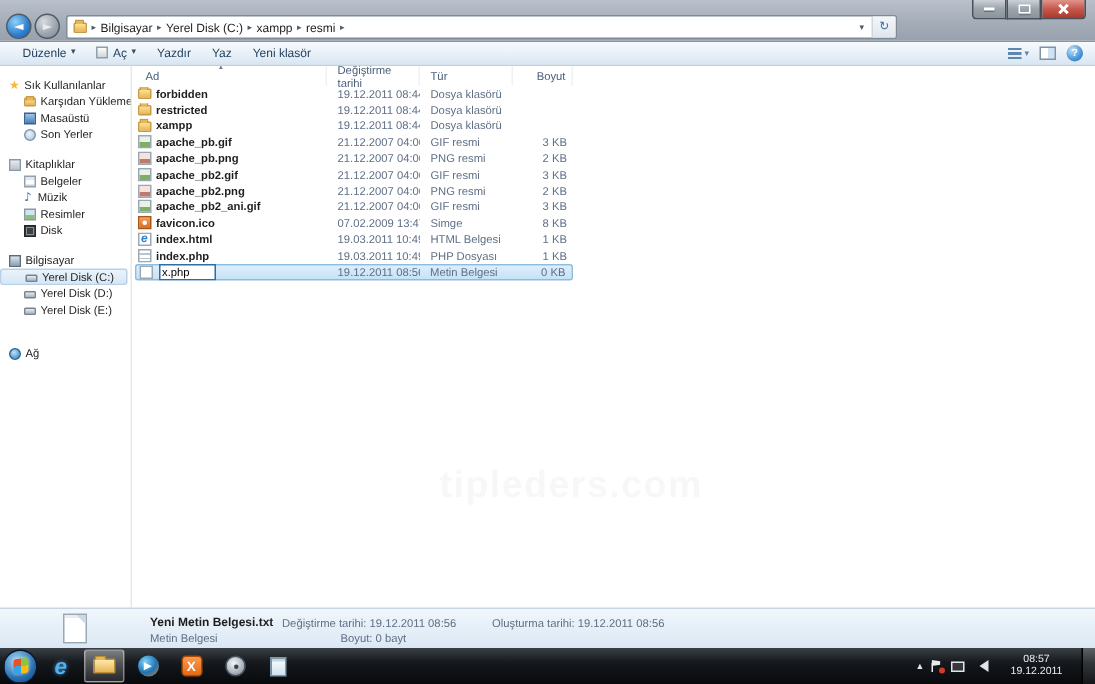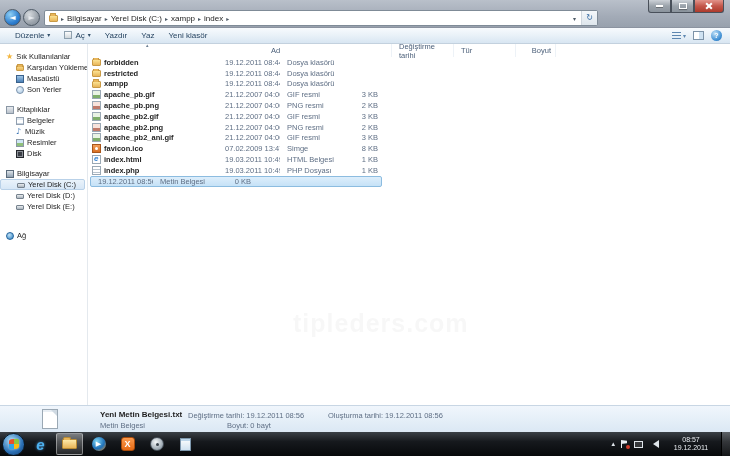--- a/index.html
+++ b/index.html
@@ -60,21 +60,21 @@
   .sbi-doc { background:#fff; border:1px solid #92a0b0; box-shadow:inset 0 -1px 0 #c6d2de, inset 0 2px 0 #dfe8f0; }
   .sbi-music { color:#3b74b3; font-size:8px; line-height:8px; width:auto; margin-right:4px; }
   .sbi-pic { background:linear-gradient(#cfe6f5 55%,#8fc07a 55%); border:1px solid #8a97a5; }
   .sbi-video { background:#3b3f46; border:1px solid #23262b; box-shadow:inset 0 0 0 1px #8c9097; }
   .sbi-computer { background:linear-gradient(#dfe5ea,#8fa0b0); border:1px solid #5c6c7c; }
   .sbi-disk { height:5px; margin-top:2px; background:linear-gradient(#e8ecef,#aab4bd); border:1px solid #76828e; border-radius:1px; }
   .sbi-net { border-radius:50%; background:radial-gradient(circle at 38% 32%,#bfe2f7,#2f7fc0); border:1px solid #23639c; }
 
   .filearea { position:relative; flex:1; overflow:hidden; }
   .watermark { position:absolute; left:205px; top:265px; font-size:25px; font-weight:bold; color:rgba(60,70,80,0.045); letter-spacing:1px; }
-  .cols { display:flex; height:13px; align-items:center; color:#4c607a; font-size:7.5px; position:relative; padding-left:2px;justify-content:center; }
+  .cols { display:flex; height:13px; align-items:center; color:#4c607a; font-size:7.5px; position:relative; padding-left:2px; }
   .col { border-right:1px solid #edf2f7; height:13px; display:flex; align-items:center; padding-left:7px; }
   .col.c1 { width:128px; } .col.c2 { width:62px; } .col.c3 { width:62px; } .col.c4 { width:40px; justify-content:flex-end; padding-right:4px; }
   .sortmark { position:absolute; left:58px; top:-2px; font-size:5px; color:#6b7d91; }
   .rows { padding-left:2px; }
   .row { display:flex; height:10.8px; align-items:center; width:292px; }
   .row.selected { background:linear-gradient(#ddeefb,#c6e2f7); border:1px solid #8cbce0; border-radius:2px; height:11px; }
   .cell { white-space:nowrap; overflow:hidden; }
   .cell.name { width:128px; display:flex; align-items:center; padding-left:2px; color:#1e1e1e; }
   .cell.date,.cell.type { width:62px; padding-left:7px; color:#5f6f85; font-size:7.5px; }
   .cell.size { width:40px; text-align:right; padding-right:4px; color:#5f6f85; font-size:7.5px; }
@@ -139,21 +139,21 @@
 
     <div class="addressbar">
       <span class="fi fi-folder" style="margin:0 2px 0 1px"></span>
       <span class="crumb-sep glyph">▸</span>
       <span class="crumb">Bilgisayar</span>
       <span class="crumb-sep glyph">▸</span>
       <span class="crumb">Yerel Disk (C:)</span>
       <span class="crumb-sep glyph">▸</span>
       <span class="crumb">xampp</span>
       <span class="crumb-sep glyph">▸</span>
-      <span class="crumb">index</span>
+      <span class="crumb">resmi</span>
       <span class="crumb-sep glyph">▸</span>
       <span class="addr-right">
         <span class="addr-drop glyph">▾</span>
         <span class="addr-refresh glyph">↻</span>
       </span>
     </div>
 
 
     <div class="winbtns">
       <div class="wbtn min">
@@ -361,20 +361,24 @@
         <div class="row">
           <div class="cell name">
               <span class="fi fi-php"></span>
               <span class="fname">index.php</span>
             </div>
           <div class="cell date">19.03.2011 10:49</div>
             <div class="cell type">PHP Dosyası</div>
             <div class="cell size">1 KB</div>
         </div>
         <div class="row selected">
+          <div class="cell name">
+              <span class="fi fi-txt"></span>
+              <input class="rename" value="x.php" style="">
+            </div>
           <div class="cell date">19.12.2011 08:56</div>
             <div class="cell type">Metin Belgesi</div>
             <div class="cell size">0 KB</div>
         </div>
       </div>
     </div>
   </div>
 
   <div class="details">
     <div class="d-icon"></div>

